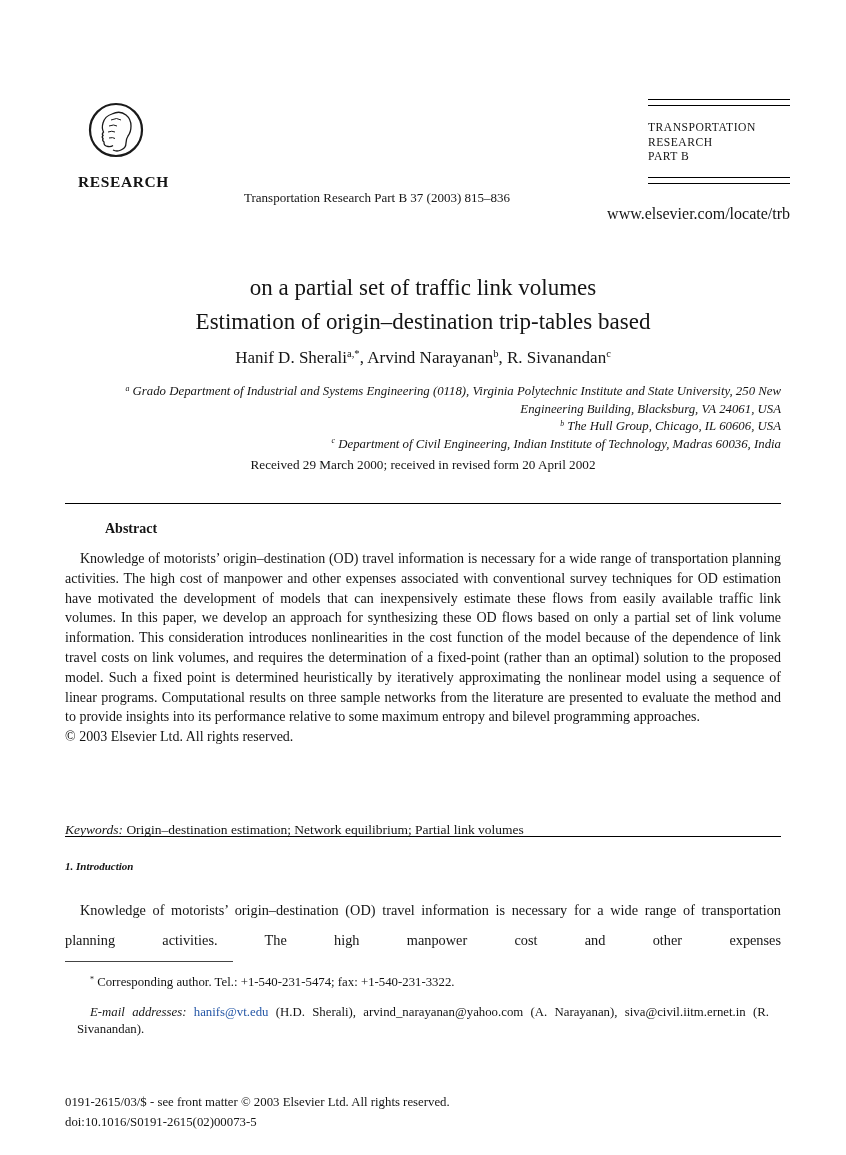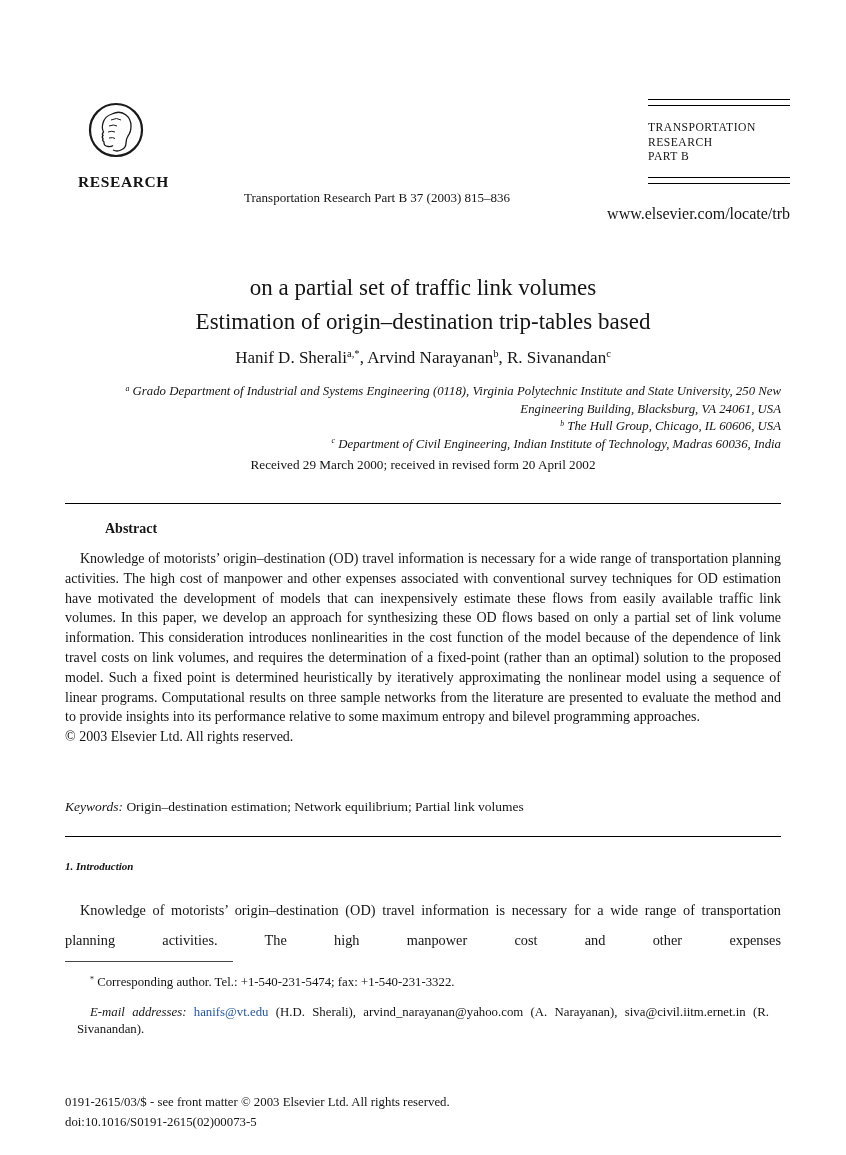--- a/index.html
+++ b/index.html
@@ -29,21 +29,21 @@
   .received { position:absolute; top:457px; left:65px; width:716px; text-align:center; font-size:13.2px; }
 
   .rule { position:absolute; left:65px; width:716px; border-top:1.5px solid #000; }
   .rule-1 { top:503px; }
   .rule-2 { top:836px; }
 
   .abstract-heading { position:absolute; top:521px; left:65px; font-size:14px; font-weight:bold;margin-left:40px; }
   .abstract-block { position:absolute; top:549px; left:65px; width:716px; font-size:14px; line-height:19.8px; }
   .abstract-body { text-align:justify; text-indent:15px; }
 
-  .keywords { position:absolute; top:799px; left:65px; width:716px; font-size:13.5px; }
+  .keywords { position:absolute; top:822px; left:65px; width:716px; font-size:13.5px; }
 
   .section-heading { position:absolute; top:860px; left:65px; font-size:11px; font-weight:bold;font-style:italic; }
   .intro-paragraph {
     position:absolute; top:896px; left:65px; width:716px;
     font-size:14.3px; line-height:29.5px;
     text-align:justify; text-align-last:justify; text-indent:15px;
   }
 
   .footnotes { position:absolute; top:961px; left:65px; width:716px; font-size:12.8px; line-height:17.6px; }
   .fn-rule { width:168px; border-top:1px solid #444; margin-bottom:6px; }

